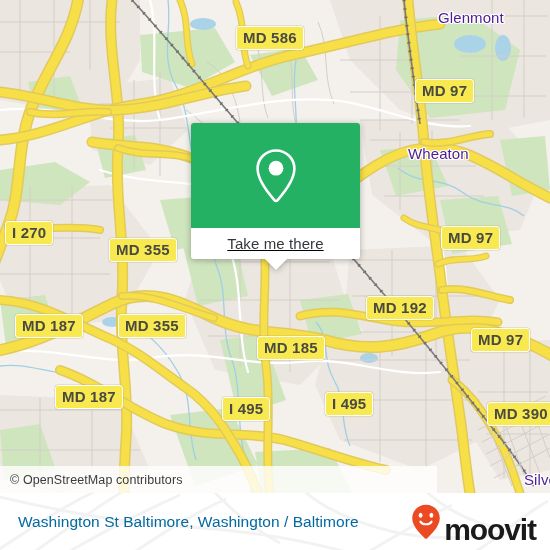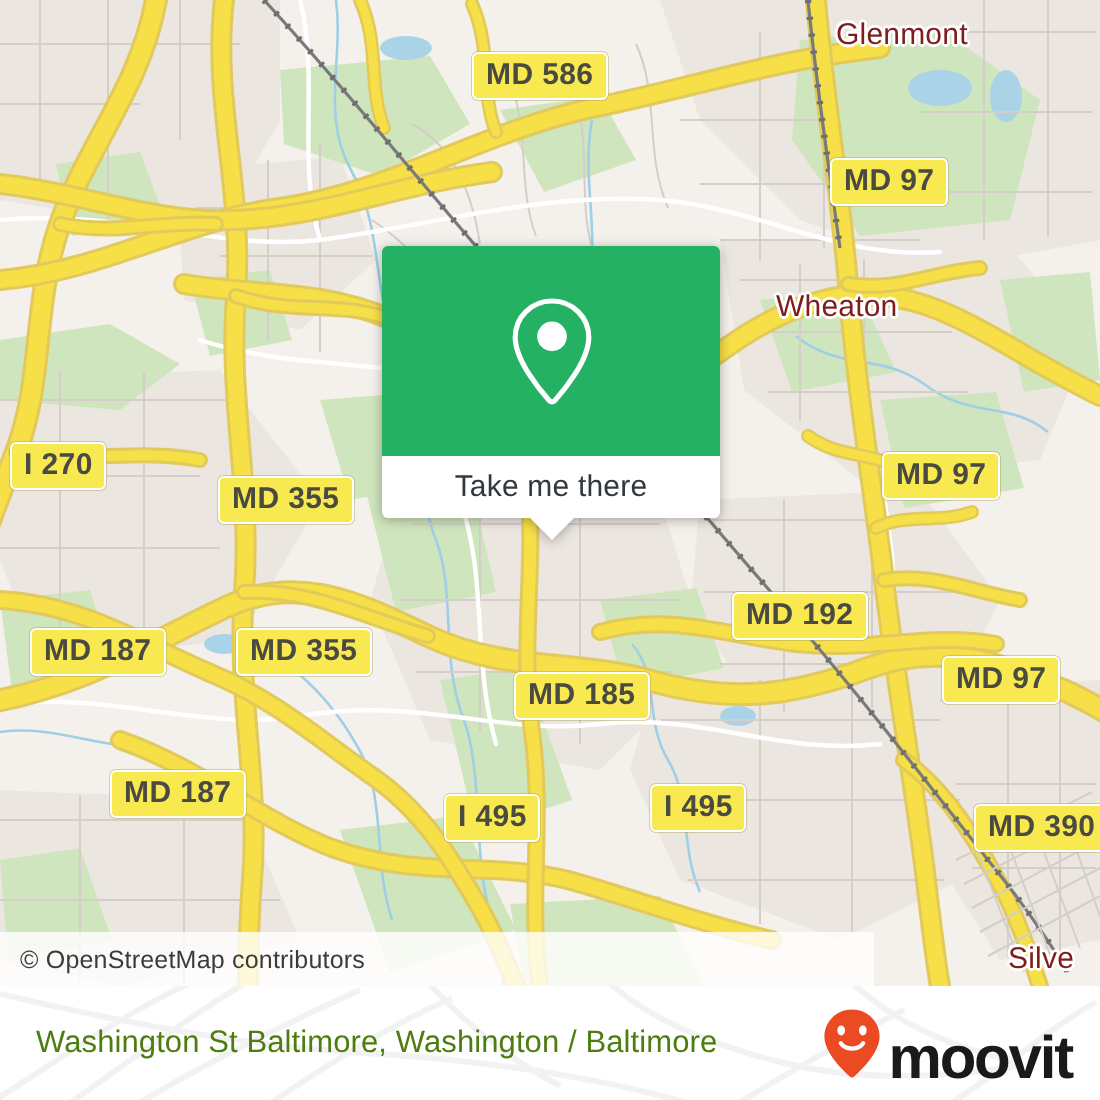--- a/index.html
+++ b/index.html
@@ -31,31 +31,32 @@
   #map-svg {
     position: absolute;
     left: 0; top: 0;
     width: 550px; height: 493px;
     display: block;
   }
 
   
   .place-label {
     position: absolute;
-    color: #7f1d1d;
+    color: #4c1d95;
     font-family: "Liberation Sans", sans-serif;
     text-shadow:
        1.4px 0 0 rgba(255,255,255,.95), -1.4px 0 0 rgba(255,255,255,.95),
        0 1.4px 0 rgba(255,255,255,.95), 0 -1.4px 0 rgba(255,255,255,.95),
        1px 1px 0 rgba(255,255,255,.95), -1px -1px 0 rgba(255,255,255,.95),
        1px -1px 0 rgba(255,255,255,.95), -1px 1px 0 rgba(255,255,255,.95);
     white-space: pre;
     line-height: 1.12;
     letter-spacing: .1px;
     pointer-events: none;
+    margin-left: 20px;
   }
 
   
   .shield {
     position: absolute;
     background: #f7e94f;
     border: 1.5px solid #ffffff;
     border-radius: 3px;
     color: #4a4a42;
     font-family: "Liberation Sans", sans-serif;
@@ -103,20 +104,21 @@
     align-items: center;
     justify-content: center;
   }
   #popup-foot {
     background: #ffffff;
     height: 31px;
     border-radius: 0 0 3px 3px;
     display: flex;
     align-items: center;
     justify-content: center;
+    text-decoration: underline;
   }
   #popup-foot .cta {
     font-family: "Liberation Sans", sans-serif;
     font-size: 15px;
     color: #33383d;
     letter-spacing: .1px;
   }
   #popup-tail {
     position: absolute;
     left: 50%;
@@ -150,21 +152,21 @@
     height: 57px;
     display: flex;
     align-items: center;
     justify-content: space-between;
     padding: 0 14px 0 18px;
     box-sizing: border-box;
   }
   #footer-title {
     font-family: "Liberation Sans", sans-serif;
     font-size: 15.5px;
-    color: #4d7c0f;
+    color: #0369a1;
     letter-spacing: .05px;
     white-space: nowrap;
   }
   #brand {
     display: flex;
     align-items: center;
     gap: 3px;
   }
   #brand-word {
     font-family: "Liberation Sans", sans-serif;

